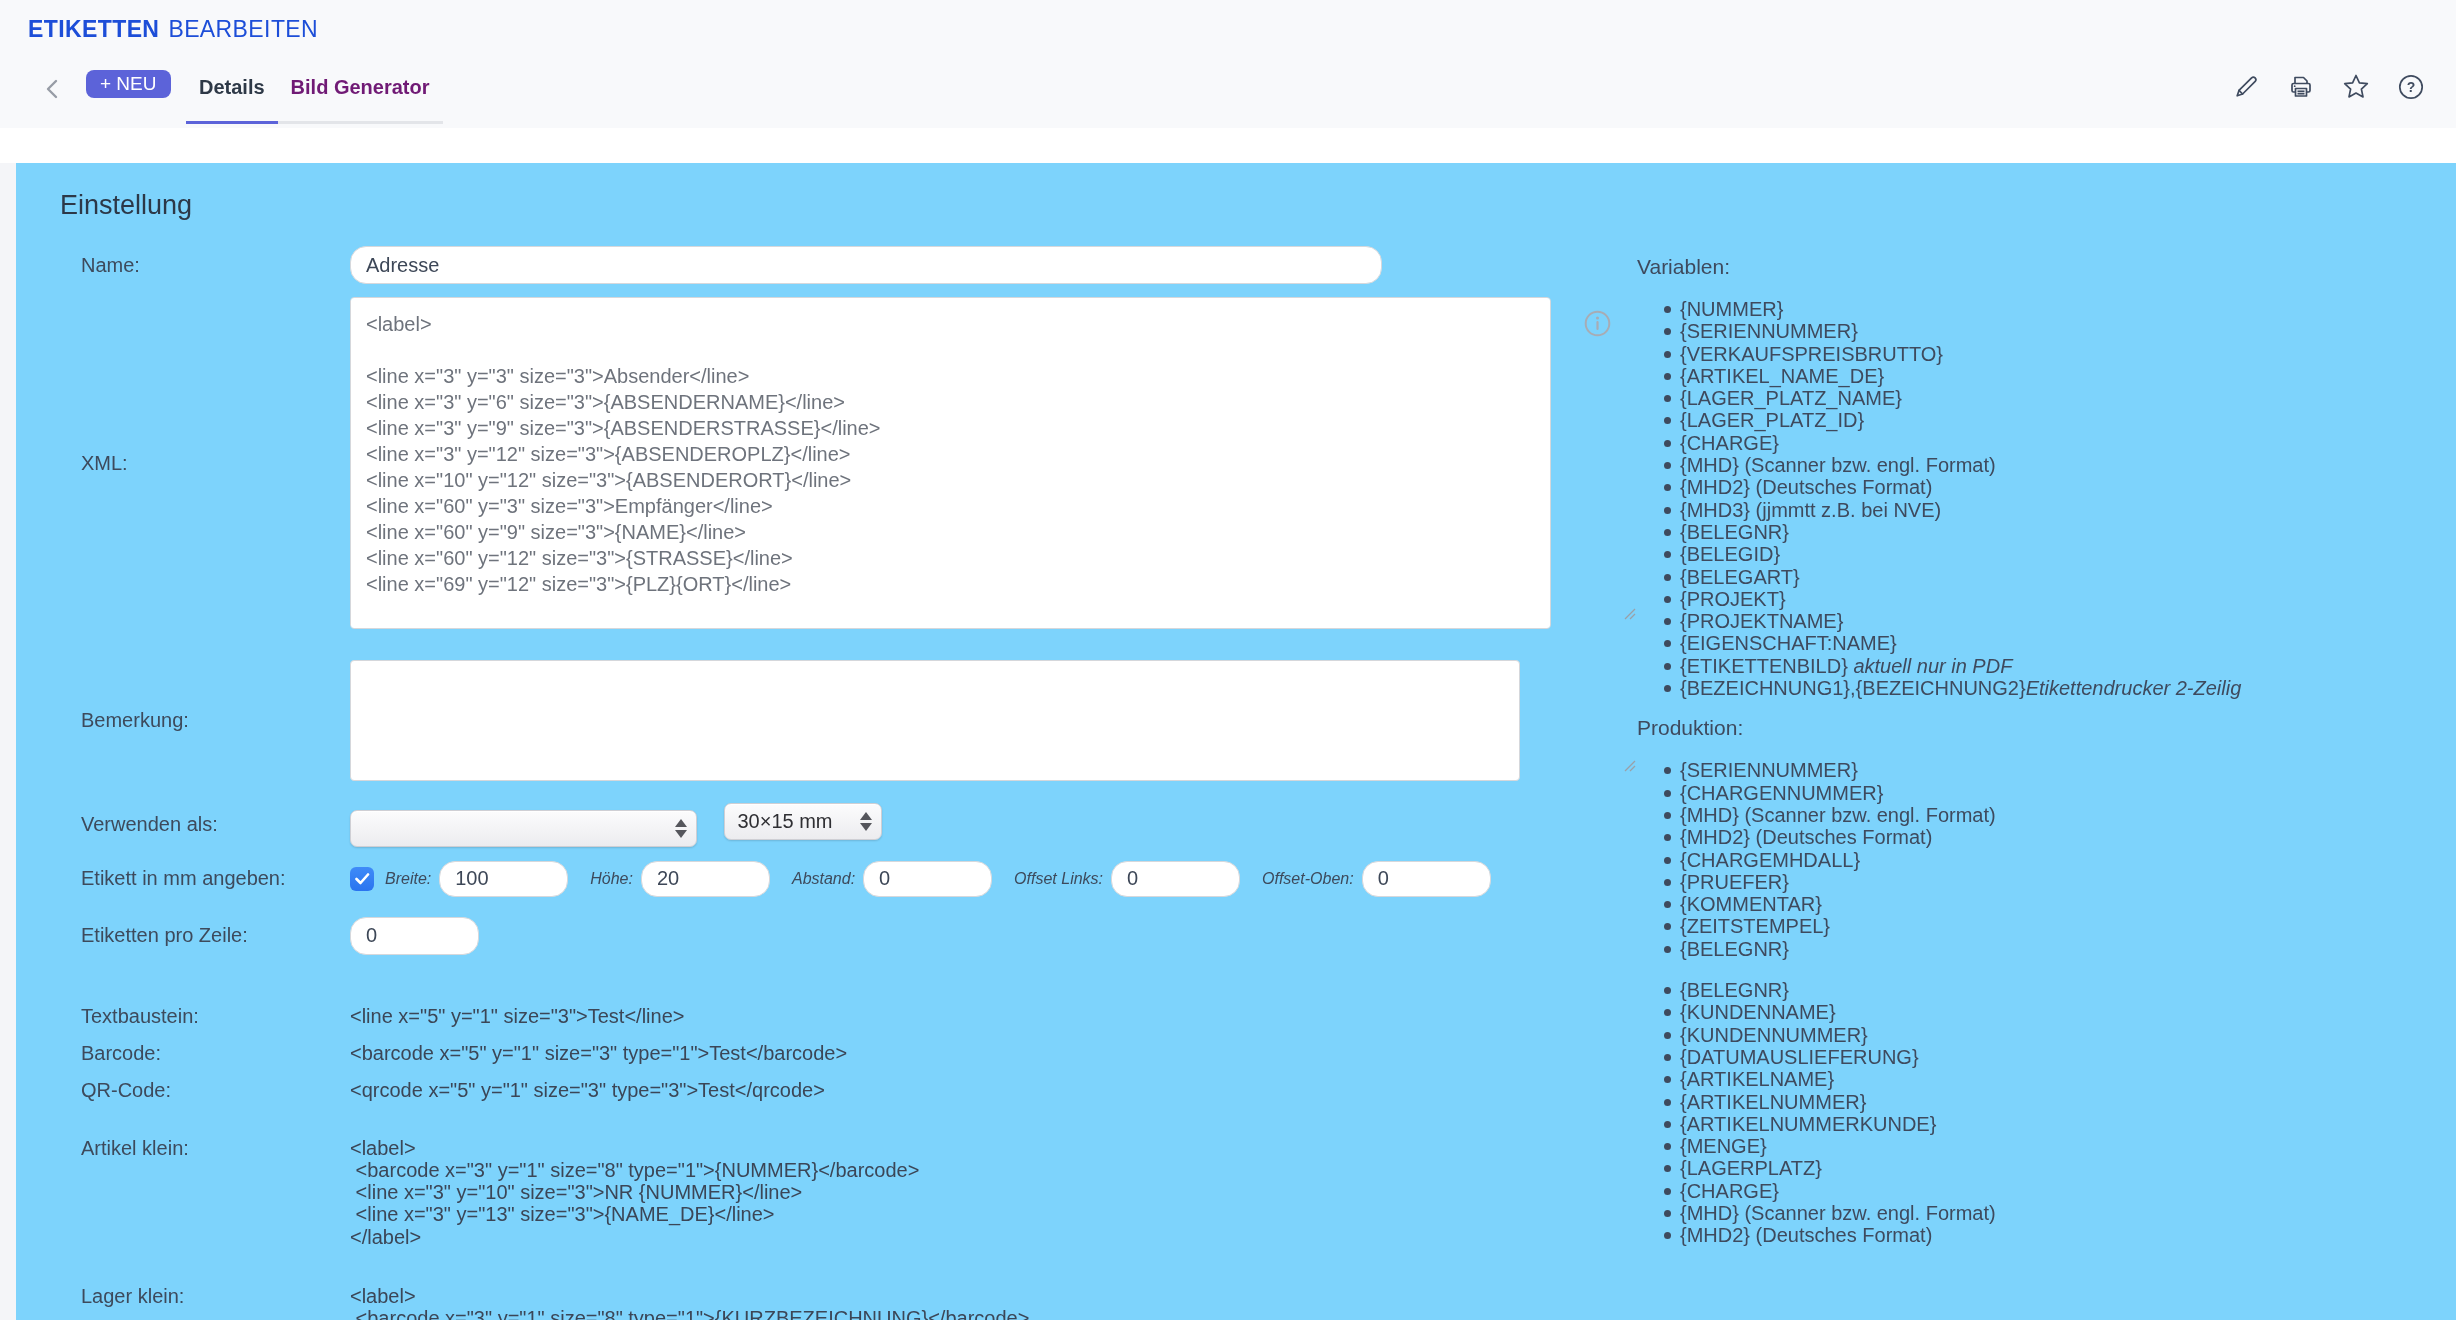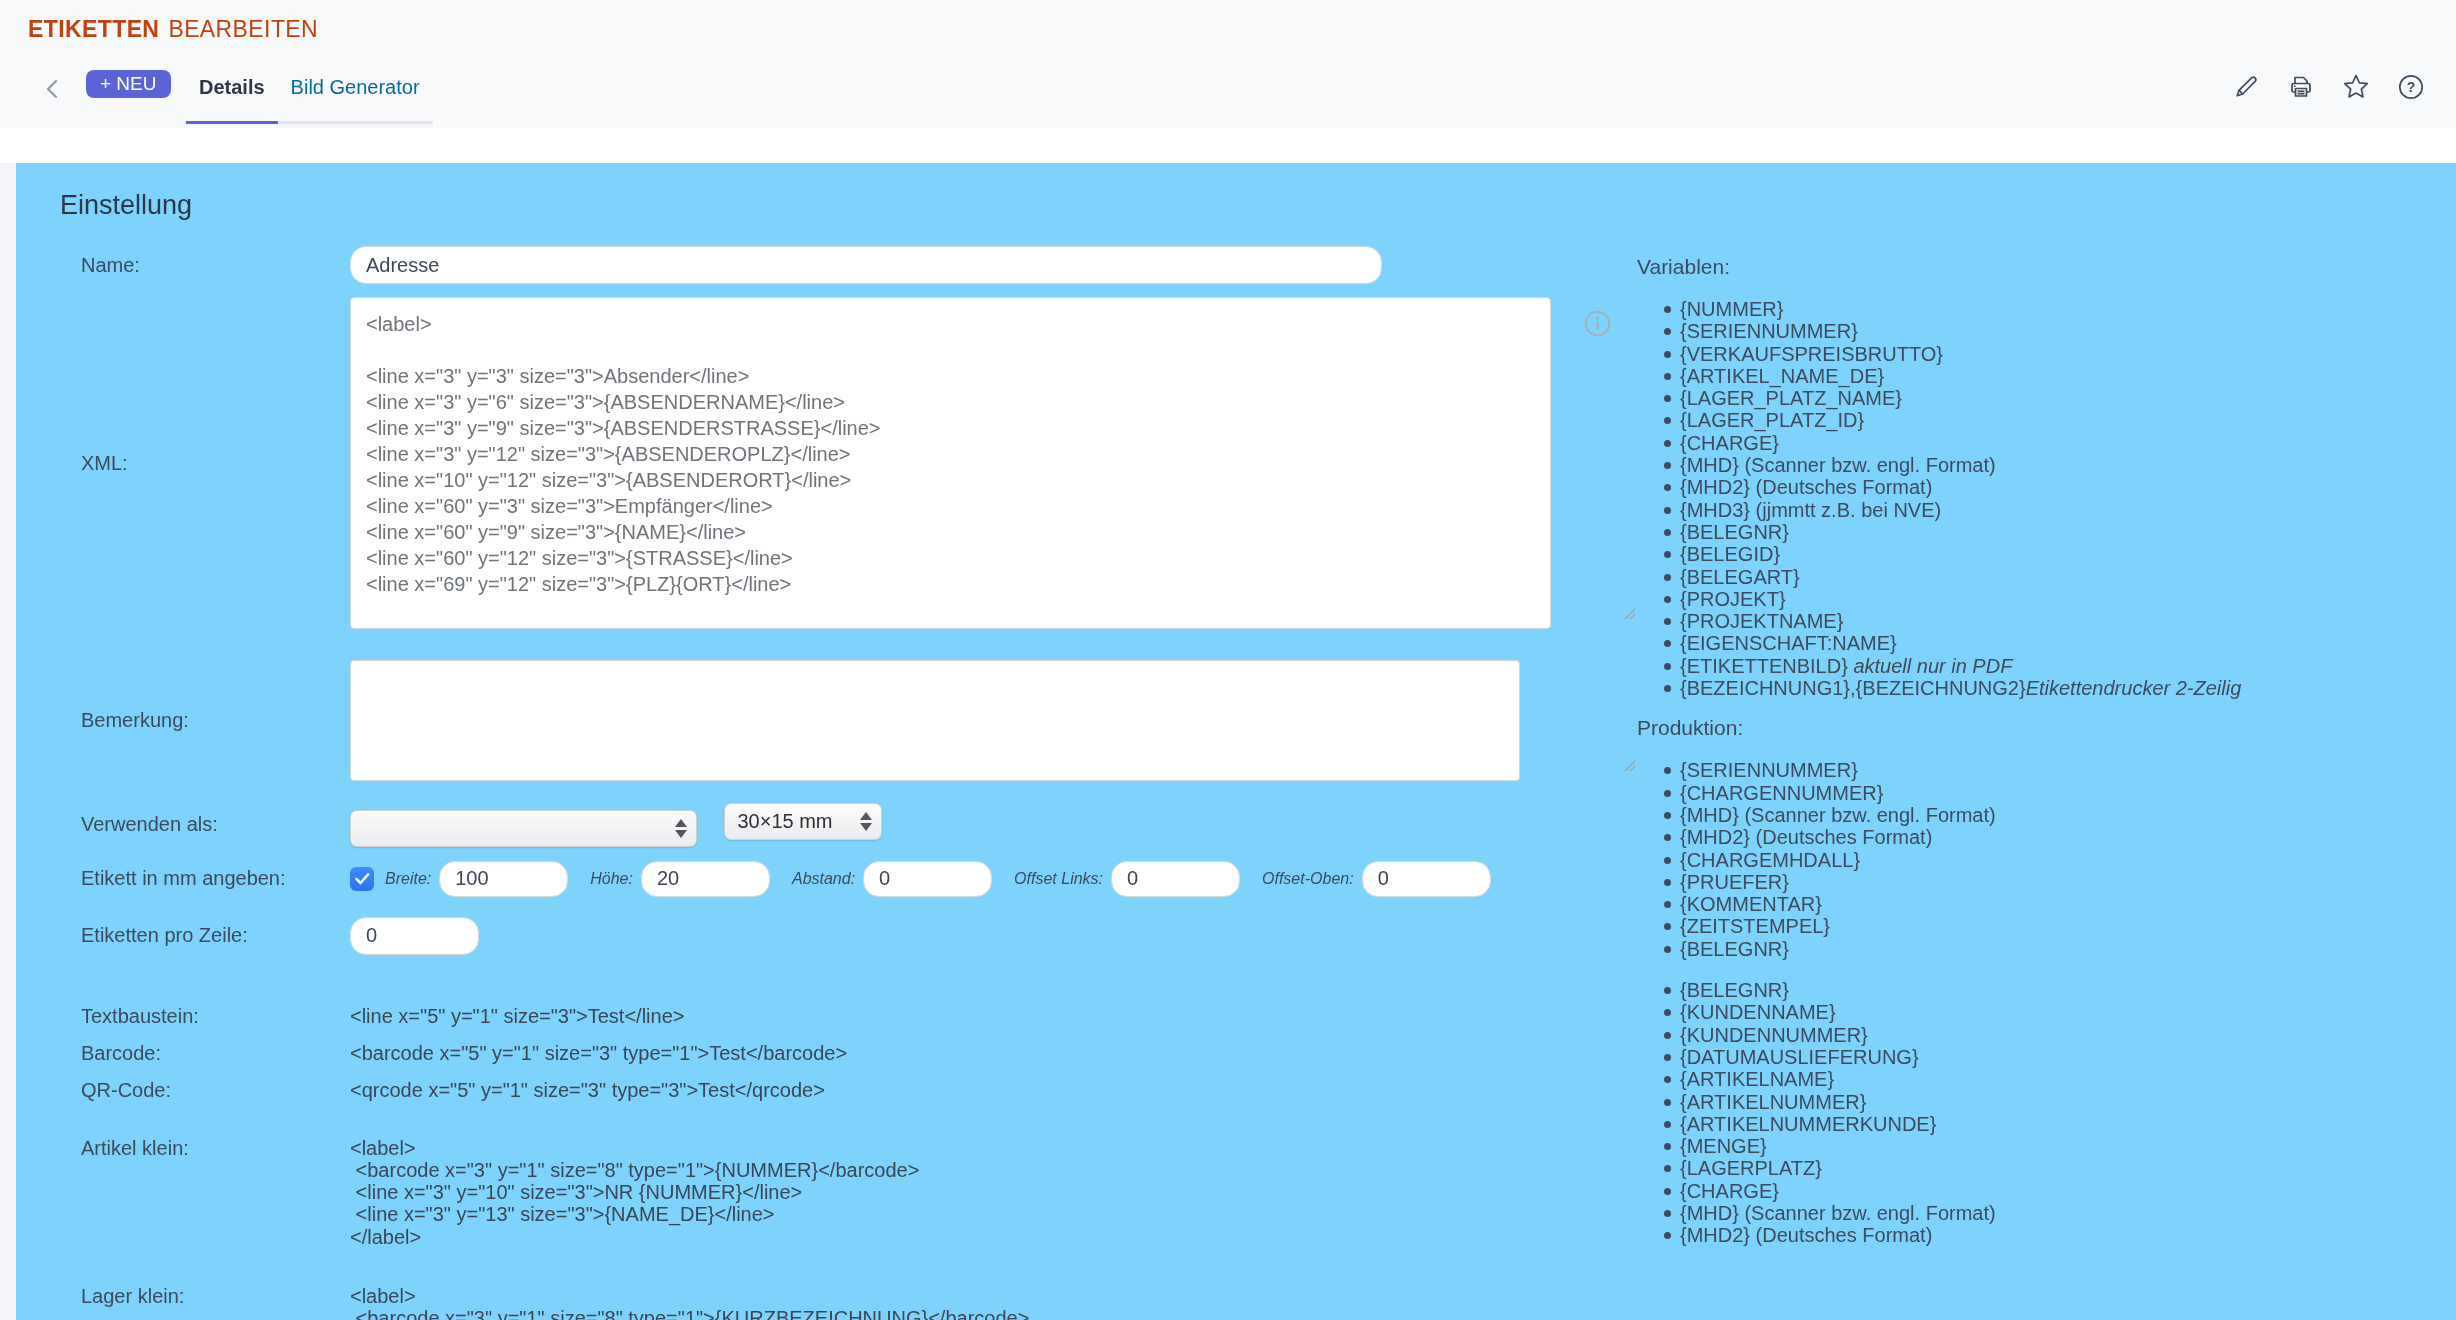--- a/index.html
+++ b/index.html
@@ -4,27 +4,27 @@
 <style>
   html,body{margin:0;padding:0;overflow:hidden;}
   body{
     width:2456px;height:1320px;position:relative;
     font-family:"Liberation Sans",sans-serif;
     background:#f4f5f8;color:#3d4a5c;
   }
   
   .topbar{position:absolute;left:0;top:0;width:2456px;height:128px;background:#f8f9fb;}
   .white-strip{position:absolute;left:0;top:128px;width:2456px;height:35px;background:#ffffff;}
-  .page-title{position:absolute;left:28px;top:16px;font-size:23px;letter-spacing:.4px;color:#c2410c;}
+  .page-title{position:absolute;left:28px;top:16px;font-size:23px;letter-spacing:.4px;color:#1d4ed8;}
   .page-title .t-bold{font-weight:700;margin-right:9px;}
   .back-btn{position:absolute;left:36px;top:74px;width:34px;height:34px;display:flex;align-items:center;justify-content:center;cursor:pointer;}
   .new-btn{position:absolute;left:86px;top:70px;height:28px;padding:0 14px;background:#5c63d9;color:#fff;
     font-size:19px;font-weight:500;border:none;border-radius:8px;display:flex;align-items:center;cursor:pointer;}
   .tabs{position:absolute;left:186px;top:76px;display:flex;}
-  .tab{font-size:20px;padding:0 13px 22px 13px;border-bottom:3px solid #e3e5e9;color:#0369a1;font-weight:400;cursor:pointer;}
+  .tab{font-size:20px;padding:0 13px 22px 13px;border-bottom:3px solid #e3e5e9;color:#701a75;font-weight:700;cursor:pointer;}
   .tab.active{font-weight:700;color:#2e3947;border-bottom-color:#5c63d9;}
   .top-icons{position:absolute;right:30px;top:72px;display:flex;gap:25px;align-items:center;}
   .top-icons .ticon{width:30px;height:30px;cursor:pointer;}
   
   .content{position:absolute;left:16px;top:163px;width:2456px;height:1157px;background:#7dd3fc;overflow:hidden;}
   .form{position:absolute;left:44px;top:0;width:1580px;}
   .form h2{margin:27px 0 0 0;font-size:27px;font-weight:500;color:#2c3848;}
   .row{display:grid;grid-template-columns:290px 1fr;align-items:center;}
   .lbl{padding-left:21px;font-size:20px;color:#3d4a5c;}
   input[type=text]{border:1px solid #d6d8dc;border-radius:16px;background:#fff;font-family:"Liberation Sans",sans-serif;

